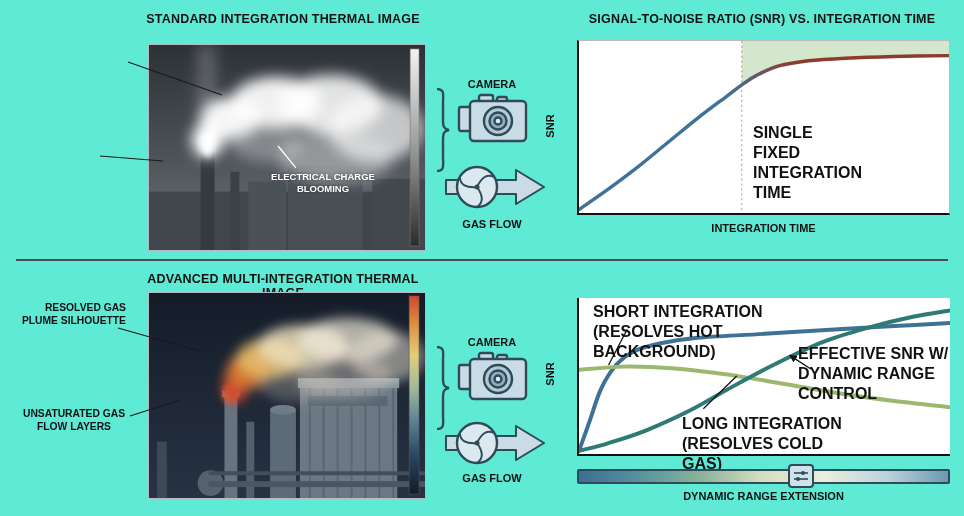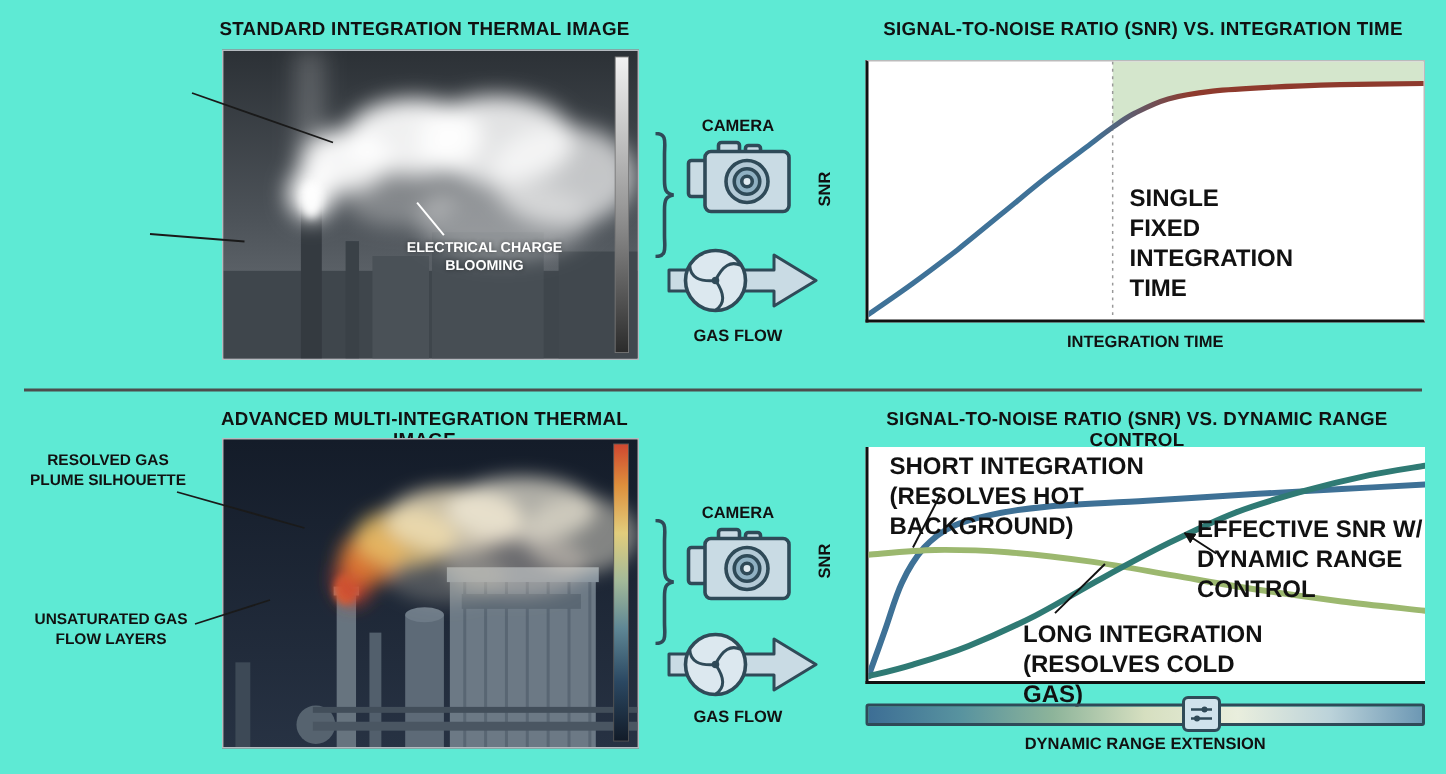--- a/index.html
+++ b/index.html
@@ -28,21 +28,21 @@
 </style>
 </head>
 <body>
 
 <div class="canvas">
 
   <div class="abs sec-title" style="left:128px;top:12px;width:310px">STANDARD INTEGRATION THERMAL IMAGE</div>
 
 
 
-  <div class="thermal" style="left:148px;top:33px;width:278px;height:207px">
+  <div class="thermal" style="left:148px;top:44px;width:278px;height:207px">
     <svg viewBox="0 0 278 207" preserveAspectRatio="none">
       <defs>
         <linearGradient id="g-bg1" x1="0" y1="0" x2="0" y2="1">
           <stop offset="0" stop-color="#2c3136"></stop>
             <stop offset="0.55" stop-color="#4d5359"></stop>
             <stop offset="1" stop-color="#70767c"></stop>
         </linearGradient>
         <linearGradient id="g-cb1" x1="0" y1="0" x2="0" y2="1">
           <stop offset="0" stop-color="#f2f2f2"></stop>
             <stop offset="0.5" stop-color="#9a9a9a"></stop>
@@ -129,21 +129,21 @@
     <div class="chart-annot" style="left:174px;top:82px;width:102px">SINGLE FIXED INTEGRATION TIME</div>
   </div>
 
   <div class="abs axis-label ylab" style="left:530px;top:120px;width:40px">SNR</div>
   <div class="abs axis-label" style="left:577px;top:222px;width:373px">INTEGRATION TIME</div>
 
   <div class="divider" style="left:16px;top:259px;width:932px;height:2px"></div>
 
   <div class="abs sec-title" style="left:128px;top:272px;width:310px">ADVANCED MULTI-INTEGRATION THERMAL IMAGE</div>
 
-  <div class="abs callout" style="left:18px;top:302px;width:108;text-align:center;width:108px">RESOLVED GAS PLUME SILHOUETTE</div>
+  <div class="abs callout" style="left:18px;top:302px;width:108;text-align:right;width:108px">RESOLVED GAS PLUME SILHOUETTE</div>
 
   <div class="abs callout" style="left:14px;top:408px;width:120px;text-align:center">UNSATURATED GAS FLOW LAYERS</div>
 
   <div class="thermal" style="left:148px;top:292px;width:278px;height:207px">
     <svg viewBox="0 0 278 207" preserveAspectRatio="none">
       <defs>
         <linearGradient id="g-bg2" x1="0" y1="0" x2="0" y2="1">
           <stop offset="0" stop-color="#141c29"></stop>
             <stop offset="1" stop-color="#273243"></stop>
         </linearGradient>
@@ -224,21 +224,20 @@
     <g fill="none" stroke="#2f4a58" stroke-width="2">
       <path d="M33,25 Q40,10 50,15"></path>
       <path d="M33,25 Q40,10 50,15" transform="rotate(120 33 25)"></path>
       <path d="M33,25 Q40,10 50,15" transform="rotate(240 33 25)"></path>
     </g>
     <circle cx="33" cy="25" r="2.5" fill="#2f4a58"></circle>
   </svg>
 
   <div class="abs mid-label" style="left:450px;top:472px;width:84px">GAS FLOW</div>
 
-  <div class="abs sec-title" style="left:560px;top:272px;width:396px">SIGNAL-TO-NOISE RATIO (SNR) VS. DYNAMIC RANGE CONTROL</div>
 
   <div class="chart-wrap cw2" style="left:577px;top:298px;width:373px;height:158px">
     <svg id="chart2-svg" viewBox="0 0 373 158" preserveAspectRatio="none">
         <defs>
           <marker id="chart2-svg-arr" viewBox="0 0 10 10" refX="9" refY="5" markerWidth="6" markerHeight="6" orient="auto">
             <path d="M0,0L10,5L0,10Z" fill="#111"></path>
           </marker>
         </defs>
         <path d="M0.0,154.8C1.9,149.6 7.5,133.8 11.2,123.2C14.9,112.7 18.0,100.9 22.4,91.6C26.7,82.4 31.7,74.3 37.3,67.9C42.9,61.6 48.5,57.4 55.9,53.7C63.4,50.0 71.5,48.1 82.1,45.8C92.6,43.6 102.0,41.9 119.4,40.3C136.8,38.7 162.9,37.8 186.5,36.3C210.1,34.9 239.3,32.9 261.1,31.6C282.9,30.3 298.4,29.5 317.1,28.4C335.7,27.4 363.7,25.8 373.0,25.3" fill="none" stroke="#3e7196" stroke-width="4" stroke-linecap="round"></path>
         <path d="M0.0,72.7C7.5,72.2 29.2,69.8 44.8,69.5C60.3,69.3 75.8,69.8 93.3,71.1C110.7,72.4 130.6,74.8 149.2,77.4C167.9,80.1 186.5,83.7 205.2,86.9C223.8,90.1 242.4,93.5 261.1,96.4C279.7,99.3 298.4,101.9 317.1,104.3C335.7,106.6 363.7,109.5 373.0,110.6" fill="none" stroke="#9cb86f" stroke-width="4" stroke-linecap="round"></path>

